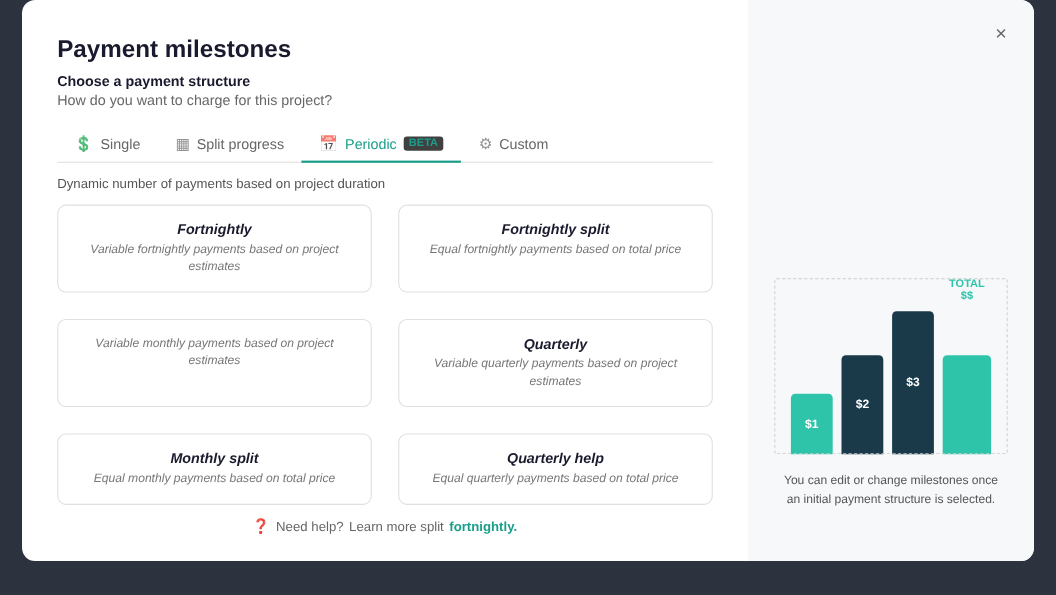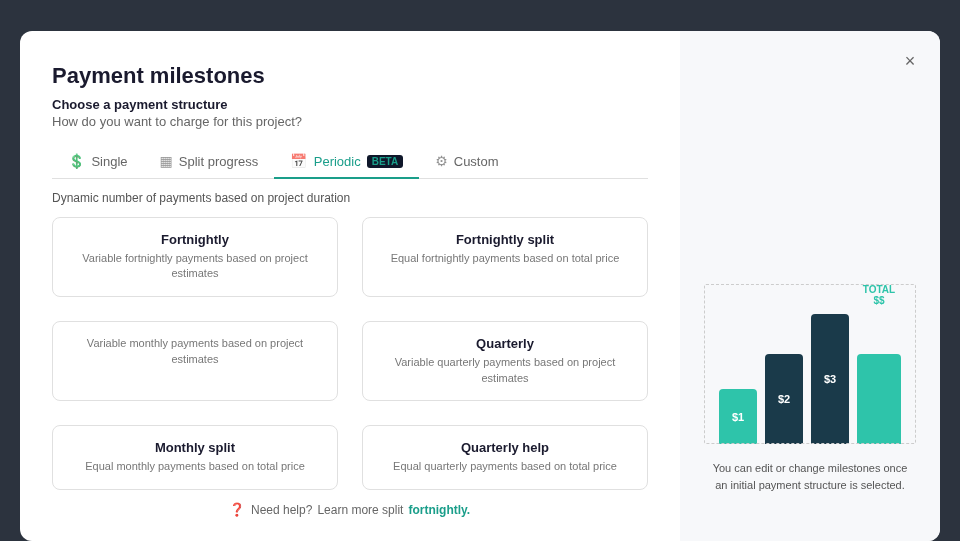--- a/index.html
+++ b/index.html
@@ -11,21 +11,21 @@
       width: 960px;
       height: 541px;
       font-family: -apple-system, BlinkMacSystemFont, 'Segoe UI', sans-serif;
       overflow: hidden;
     }
     .modal-overlay {
       position: absolute;
       inset: 0;
       background: rgba(0,0,0,0.4);
       display: flex;
-      align-items: flex-end;
+      align-items: flex-start;
       justify-content: center;
     }
     .modal {
       background: #fff;
       border-radius: 12px;
       width: 920px;
       height: 510px;
       display: flex;
       position: relative;
       overflow: hidden;
@@ -100,37 +100,38 @@
     .tab.active {
       color: #1a9e8a;
       border-bottom: 2px solid #1a9e8a;
       font-weight: 500;
     }
     .tab-icon {
       font-size: 14px;
       opacity: 0.7;
     }
     .badge {
-      background: #0f172a;
+      background: #404040;
       color: #1a9e8a;
       font-size: 10px;
       font-weight: 600;
       padding: 1px 5px;
       border-radius: 3px;
     }
     .subtitle {
       font-size: 12px;
       color: #555;
       margin-bottom: 12px;
     }
     .options-grid {
       display: grid;
       grid-template-columns: 1fr 1fr;
       gap: 24px;
       flex: 1;
+      font-style: italic;
     }
     .option-card {
       border: 1px solid #e0e0e0;
       border-radius: 8px;
       padding: 14px 16px;
       cursor: pointer;
       text-align: center;
       transition: border-color 0.15s;
     }
     .option-title {

